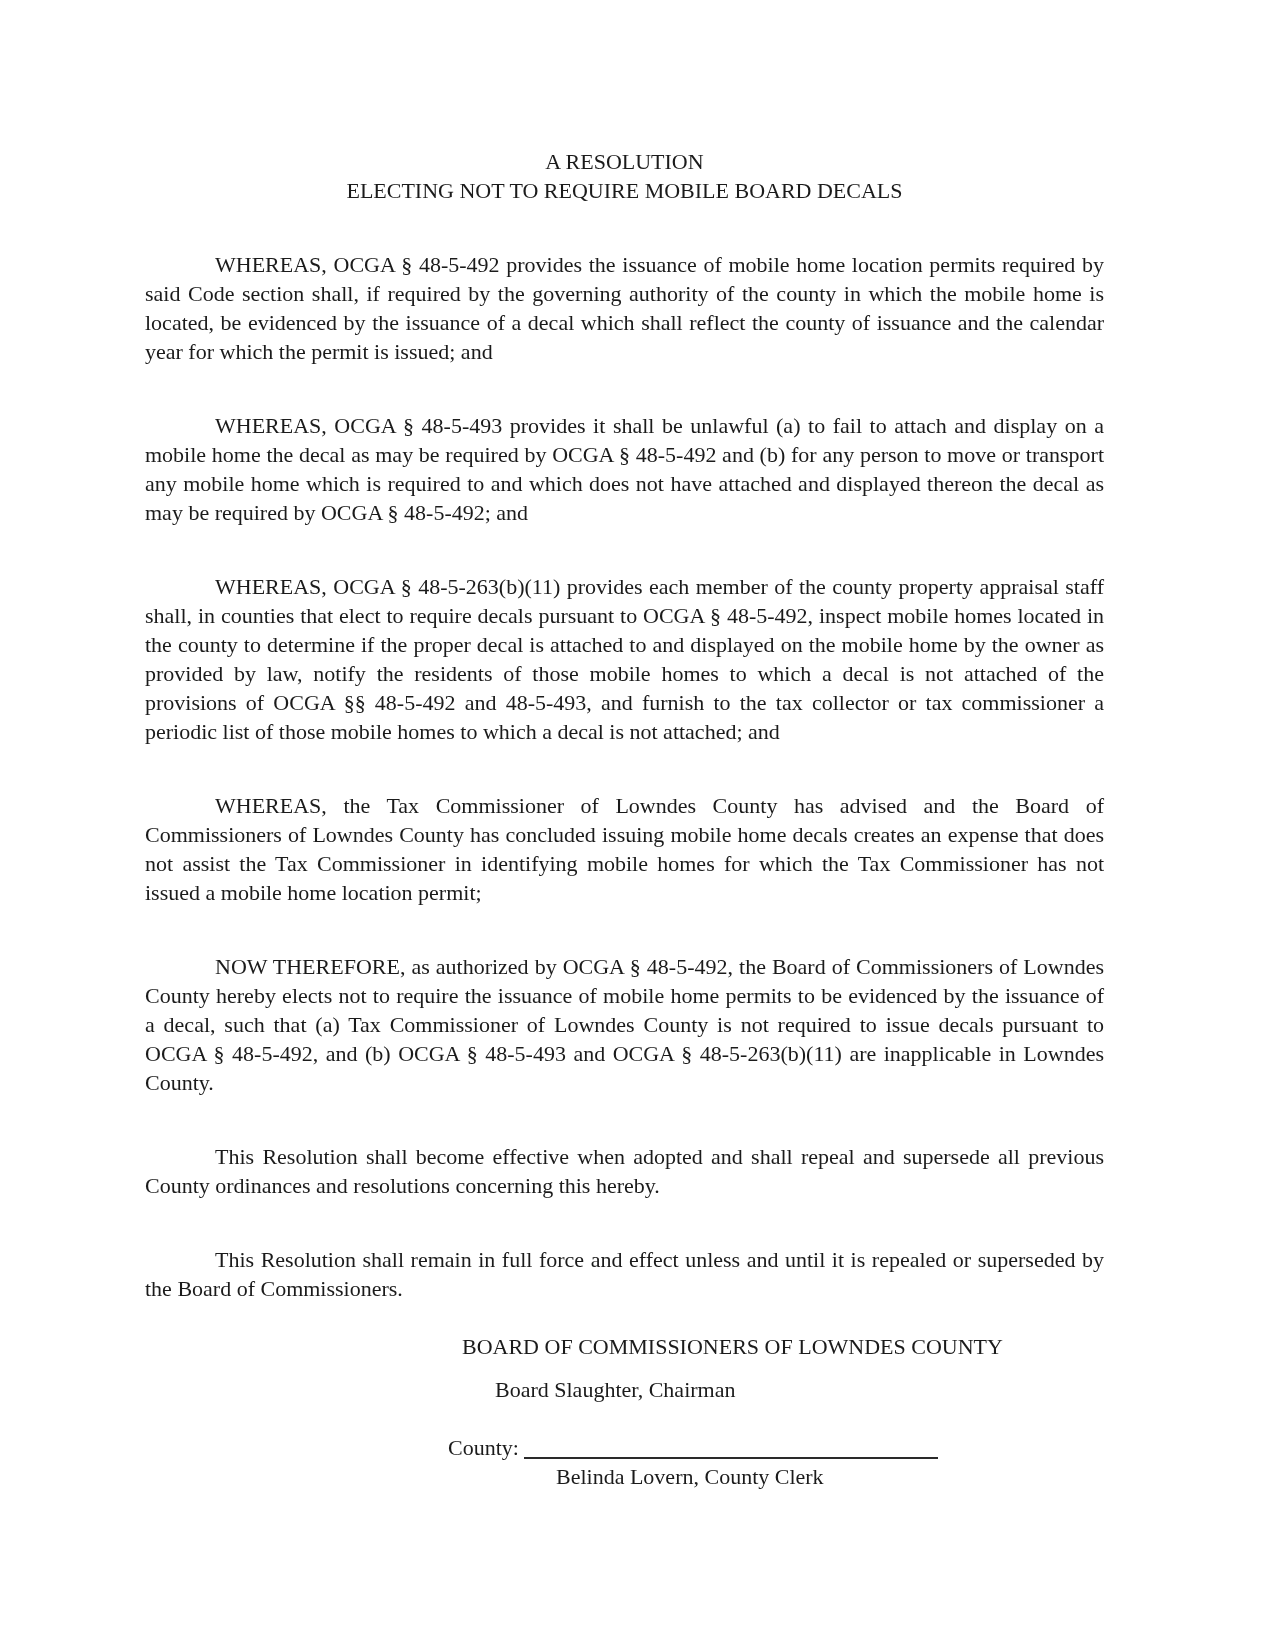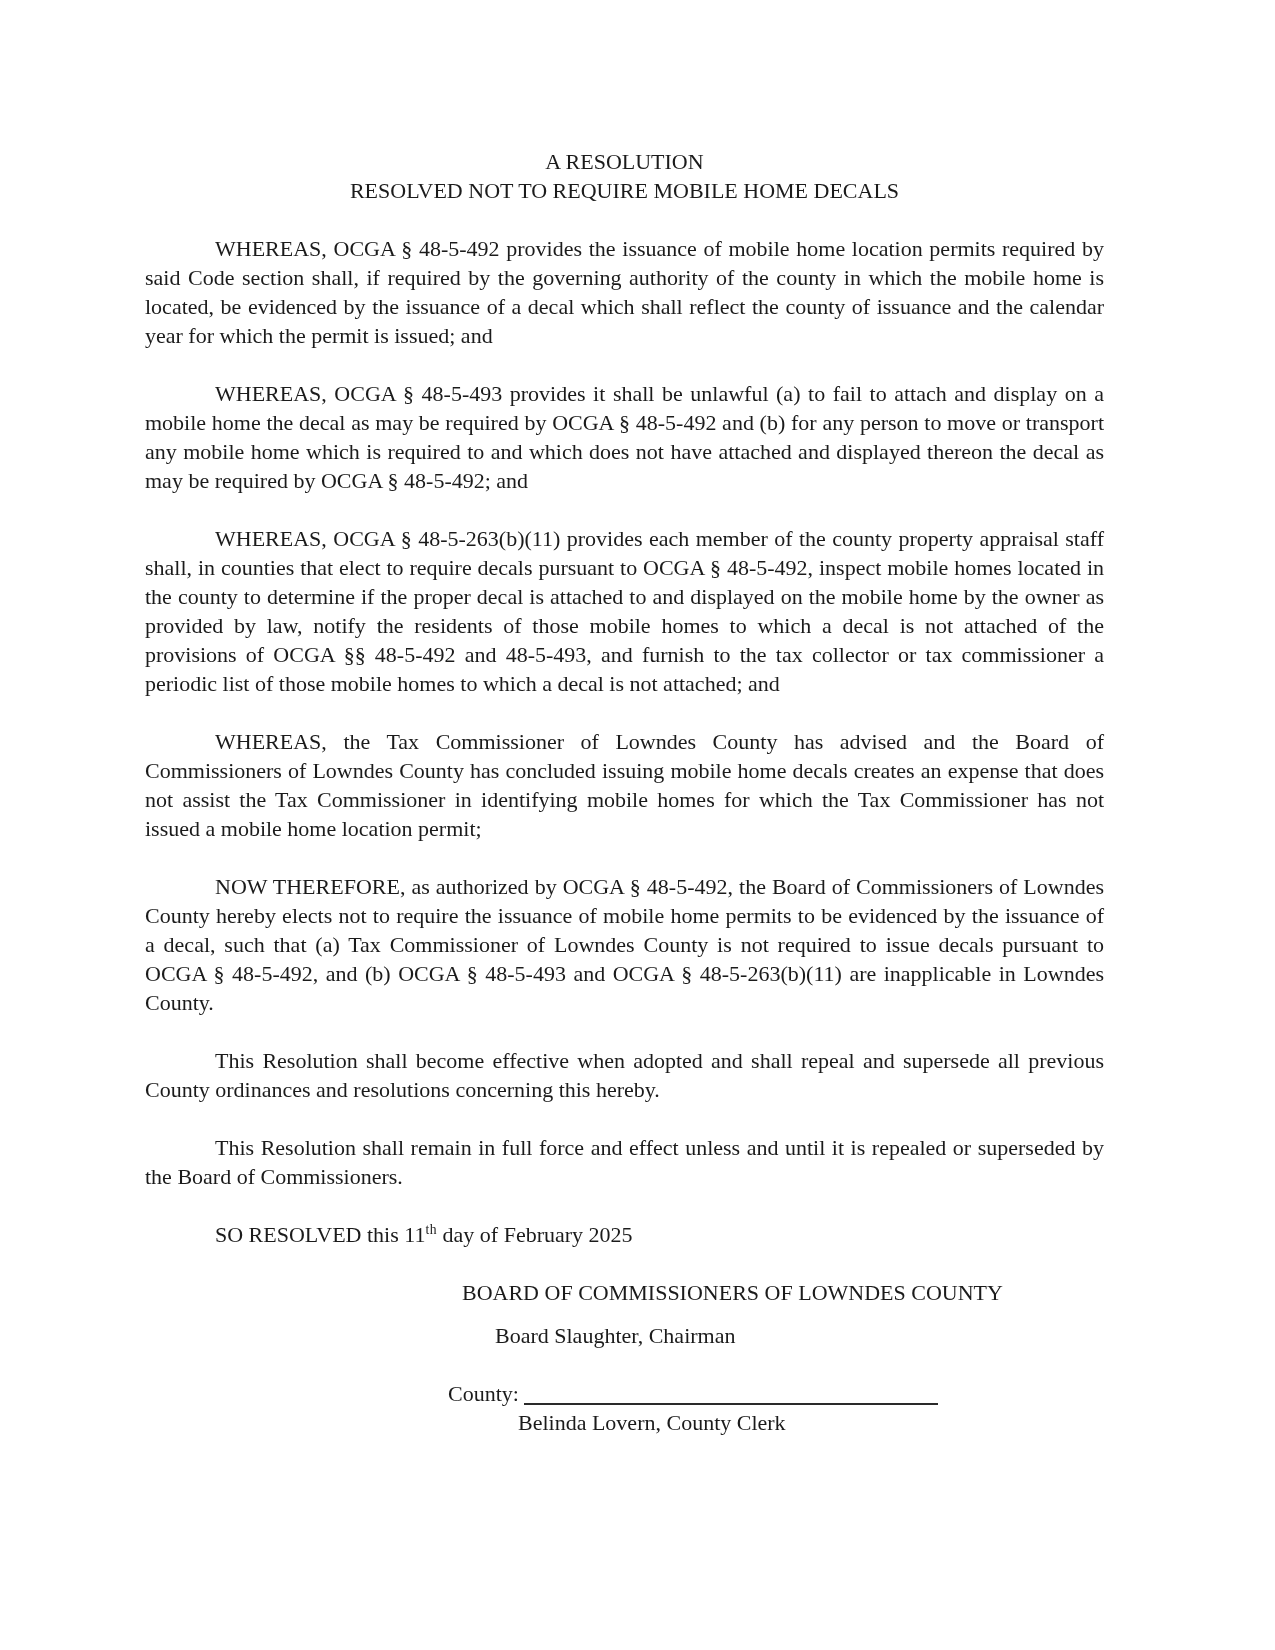--- a/index.html
+++ b/index.html
@@ -21,21 +21,21 @@
     overflow: hidden;
   }
   .doc-title {
     text-align: center;
     margin: 0;
   }
   .doc-title div {
     white-space: nowrap;
   }
   .body-para {
-    margin: 29px 0 0 0;
+    margin: 45px 0 0 0;
     text-align: justify;
     text-indent: 70px;
   }
   .no-justify {
     text-align: left;
   }
   sup.ordinal {
     font-size: 0.62em;
     line-height: 0;
     vertical-align: super;
@@ -64,47 +64,46 @@
   }
   .attest-line {
     width: 414px;
     margin-left: 5px;
   }
   .sig-name {
     margin: 0;
     white-space: nowrap;
   }
   .by-name { margin-left: 47px; }
-  .attest-name { margin-left: 70px; }
+  .attest-name { margin-left: 108px; }
 </style>
 </head>
 <body>
 
 <div class="page">
 
   <div class="doc-title">
     <div>A RESOLUTION</div>
-    <div>RESOLVED NOT TO REQUIRE MOBILE HOME DECALS</div>
+    <div>ELECTING NOT TO REQUIRE MOBILE BOARD DECALS</div>
   </div>
 
   <p class="body-para">WHEREAS, OCGA § 48-5-492 provides the issuance of mobile home location permits required by said Code section shall, if required by the governing authority of the county in which the mobile home is located, be evidenced by the issuance of a decal which shall reflect the county of issuance and the calendar year for which the permit is issued; and</p>
 
   <p class="body-para">WHEREAS, OCGA § 48-5-493 provides it shall be unlawful (a) to fail to attach and display on a mobile home the decal as may be required by OCGA § 48-5-492 and (b) for any person to move or transport any mobile home which is required to and which does not have attached and displayed thereon the decal as may be required by OCGA § 48-5-492; and</p>
 
   <p class="body-para">WHEREAS, OCGA § 48-5-263(b)(11) provides each member of the county property appraisal staff shall, in counties that elect to require decals pursuant to OCGA § 48-5-492, inspect mobile homes located in the county to determine if the proper decal is attached to and displayed on the mobile home by the owner as provided by law, notify the residents of those mobile homes to which a decal is not attached of the provisions of OCGA §§ 48-5-492 and 48-5-493, and furnish to the tax collector or tax commissioner a periodic list of those mobile homes to which a decal is not attached; and</p>
 
   <p class="body-para">WHEREAS, the Tax Commissioner of Lowndes County has advised and the Board of Commissioners of Lowndes County has concluded issuing mobile home decals creates an expense that does not assist the Tax Commissioner in identifying mobile homes for which the Tax Commissioner has not issued a mobile home location permit;</p>
 
   <p class="body-para">NOW THEREFORE, as authorized by OCGA § 48-5-492, the Board of Commissioners of Lowndes County hereby elects not to require the issuance of mobile home permits to be evidenced by the issuance of a decal, such that (a) Tax Commissioner of Lowndes County is not required to issue decals pursuant to OCGA § 48-5-492, and (b) OCGA § 48-5-493 and OCGA § 48-5-263(b)(11) are inapplicable in Lowndes County.</p>
 
   <p class="body-para">This Resolution shall become effective when adopted and shall repeal and supersede all previous County ordinances and resolutions concerning this hereby.</p>
 
   <p class="body-para">This Resolution shall remain in full force and effect unless and until it is repealed or superseded by the Board of Commissioners.</p>
 
-  <p class="body-para no-justify"><span>SO RESOLVED this 11</span><sup class="ordinal">th</sup><span> day of February 2025</span></p>
 
   <div class="sig-block">
     <div class="sig-org">BOARD OF COMMISSIONERS OF LOWNDES COUNTY</div>
 
     <div class="sig-name by-name">Board Slaughter, Chairman</div>
 
     <div class="sig-row">
       <span>County:</span><span class="sig-line attest-line"></span>
     </div>
     <div class="sig-name attest-name">Belinda Lovern, County Clerk</div>

